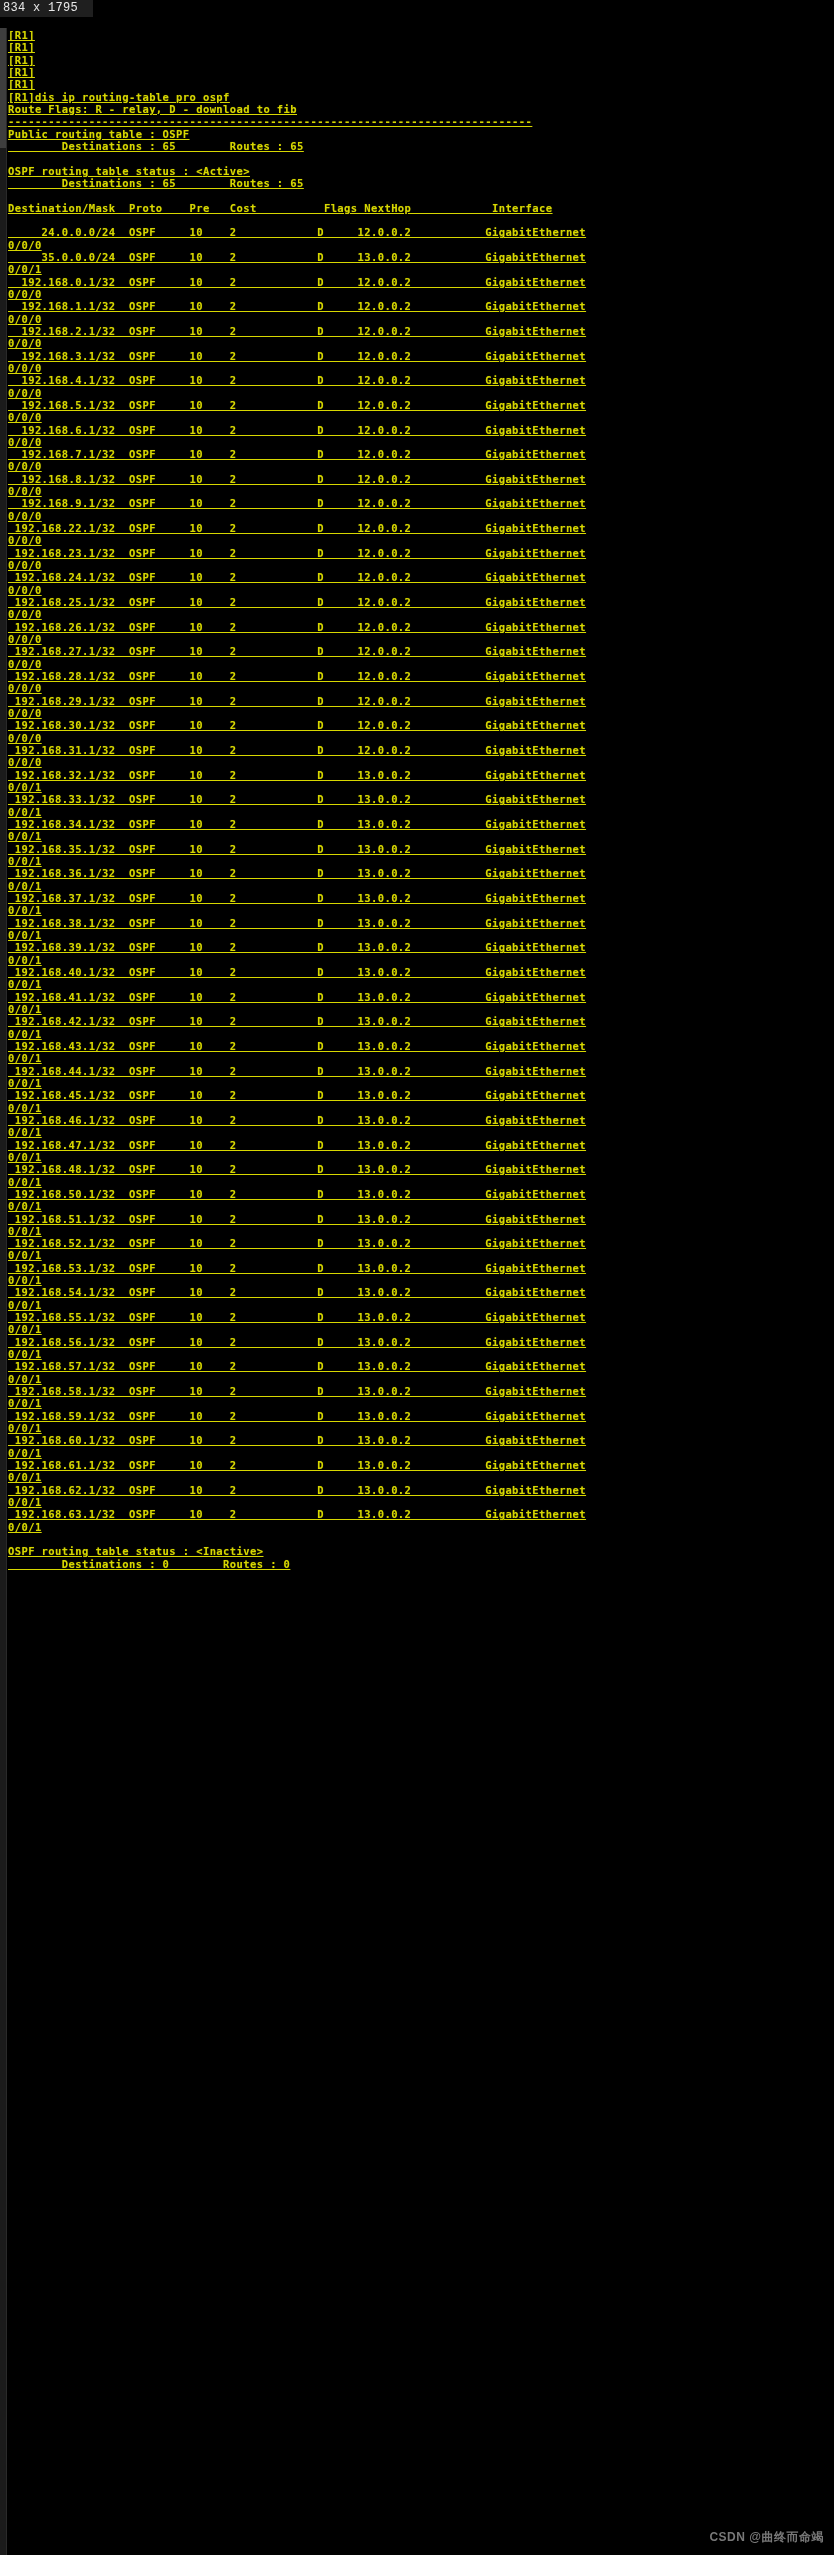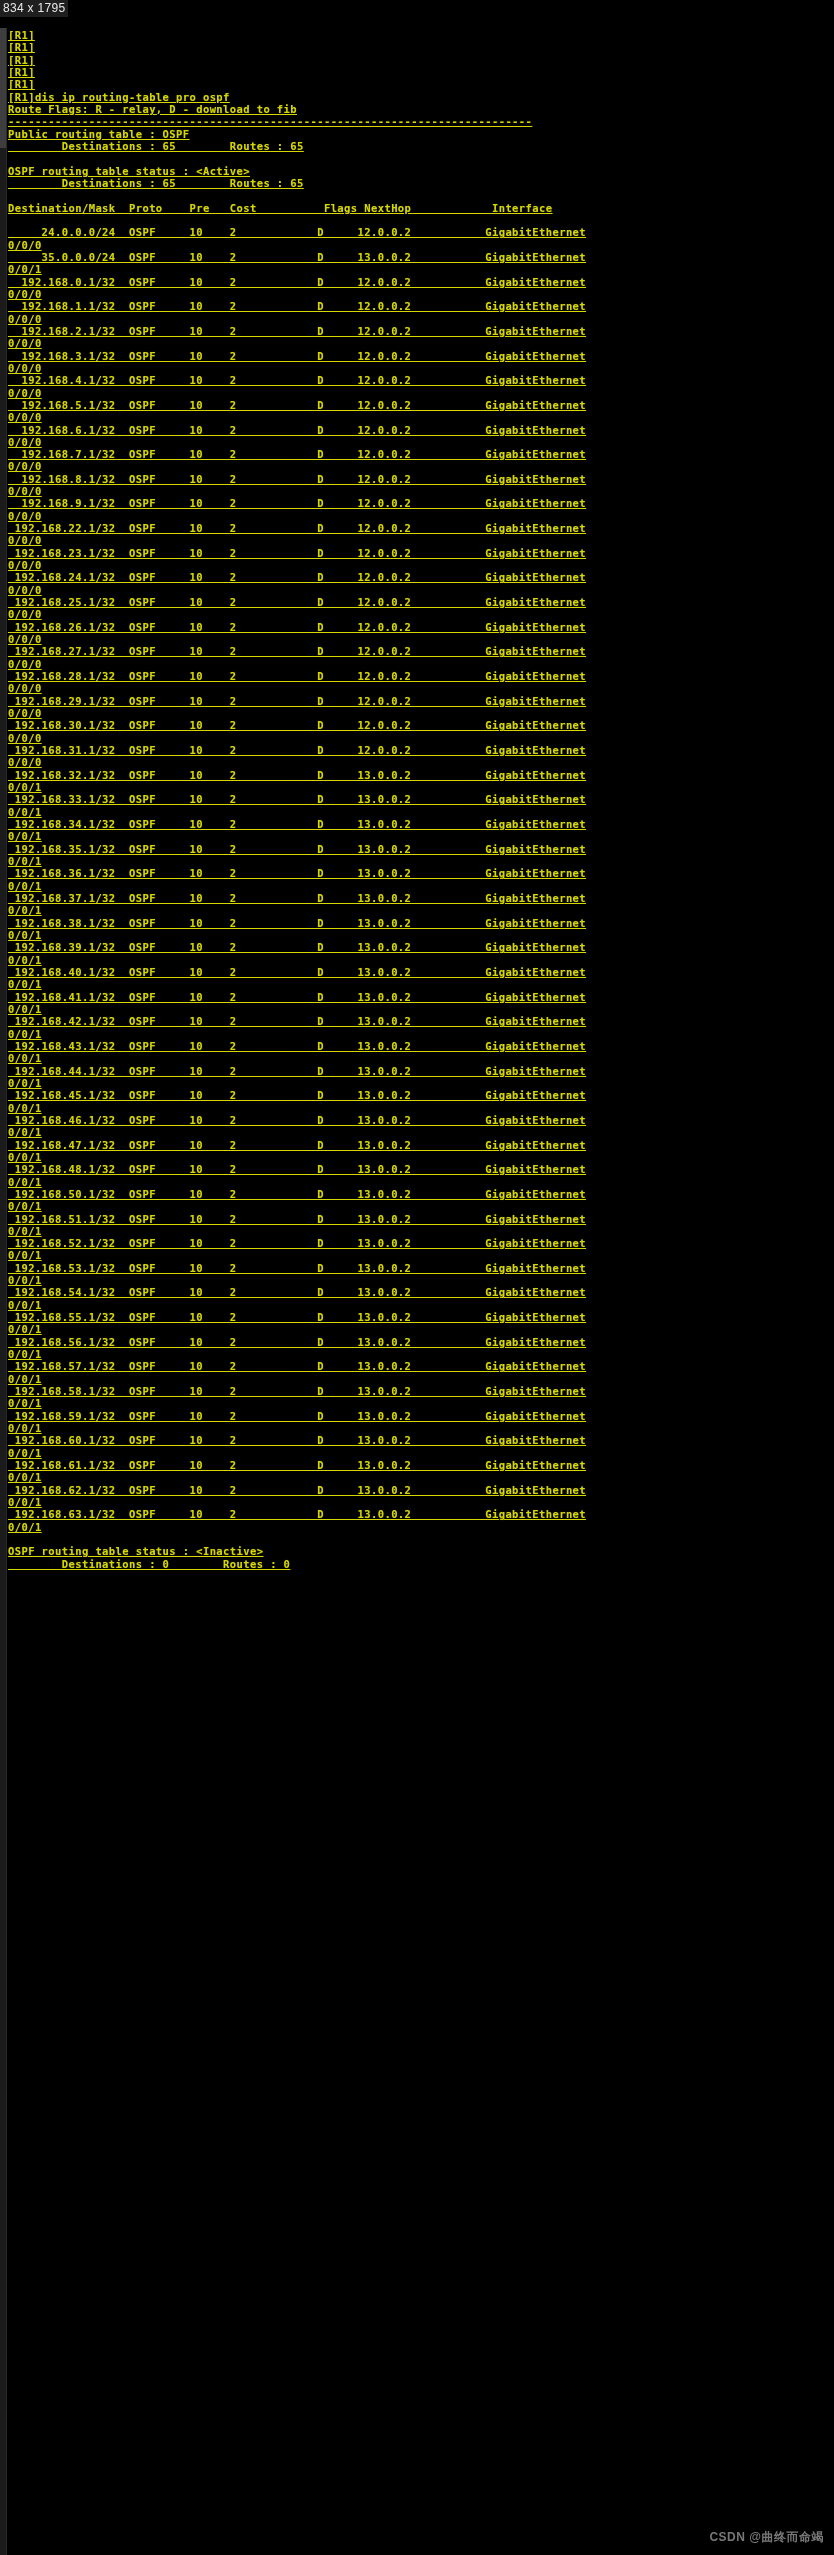--- a/index.html
+++ b/index.html
@@ -101,23 +101,23 @@
     letter-spacing:.5px;
     white-space:nowrap;
     font-weight:bold;
   }
 
   .sizebadge{
     position:absolute;
     left:0;top:0;
     background:rgba(40,40,40,.78);
     color:#e8e8e8;
-    font-family:Liberation Sans, sans-serif;
+    font-family:Liberation Mono, monospace;
     font-size:12px;
-    padding:1px 3px 2px 3px;
+    padding:1px 15px 2px 3px;
     z-index:40;
     letter-spacing:.3px;
     white-space:nowrap;
     text-align:right;
   }
 </style>
 </head>
 <body>
 
 <div id="app">

